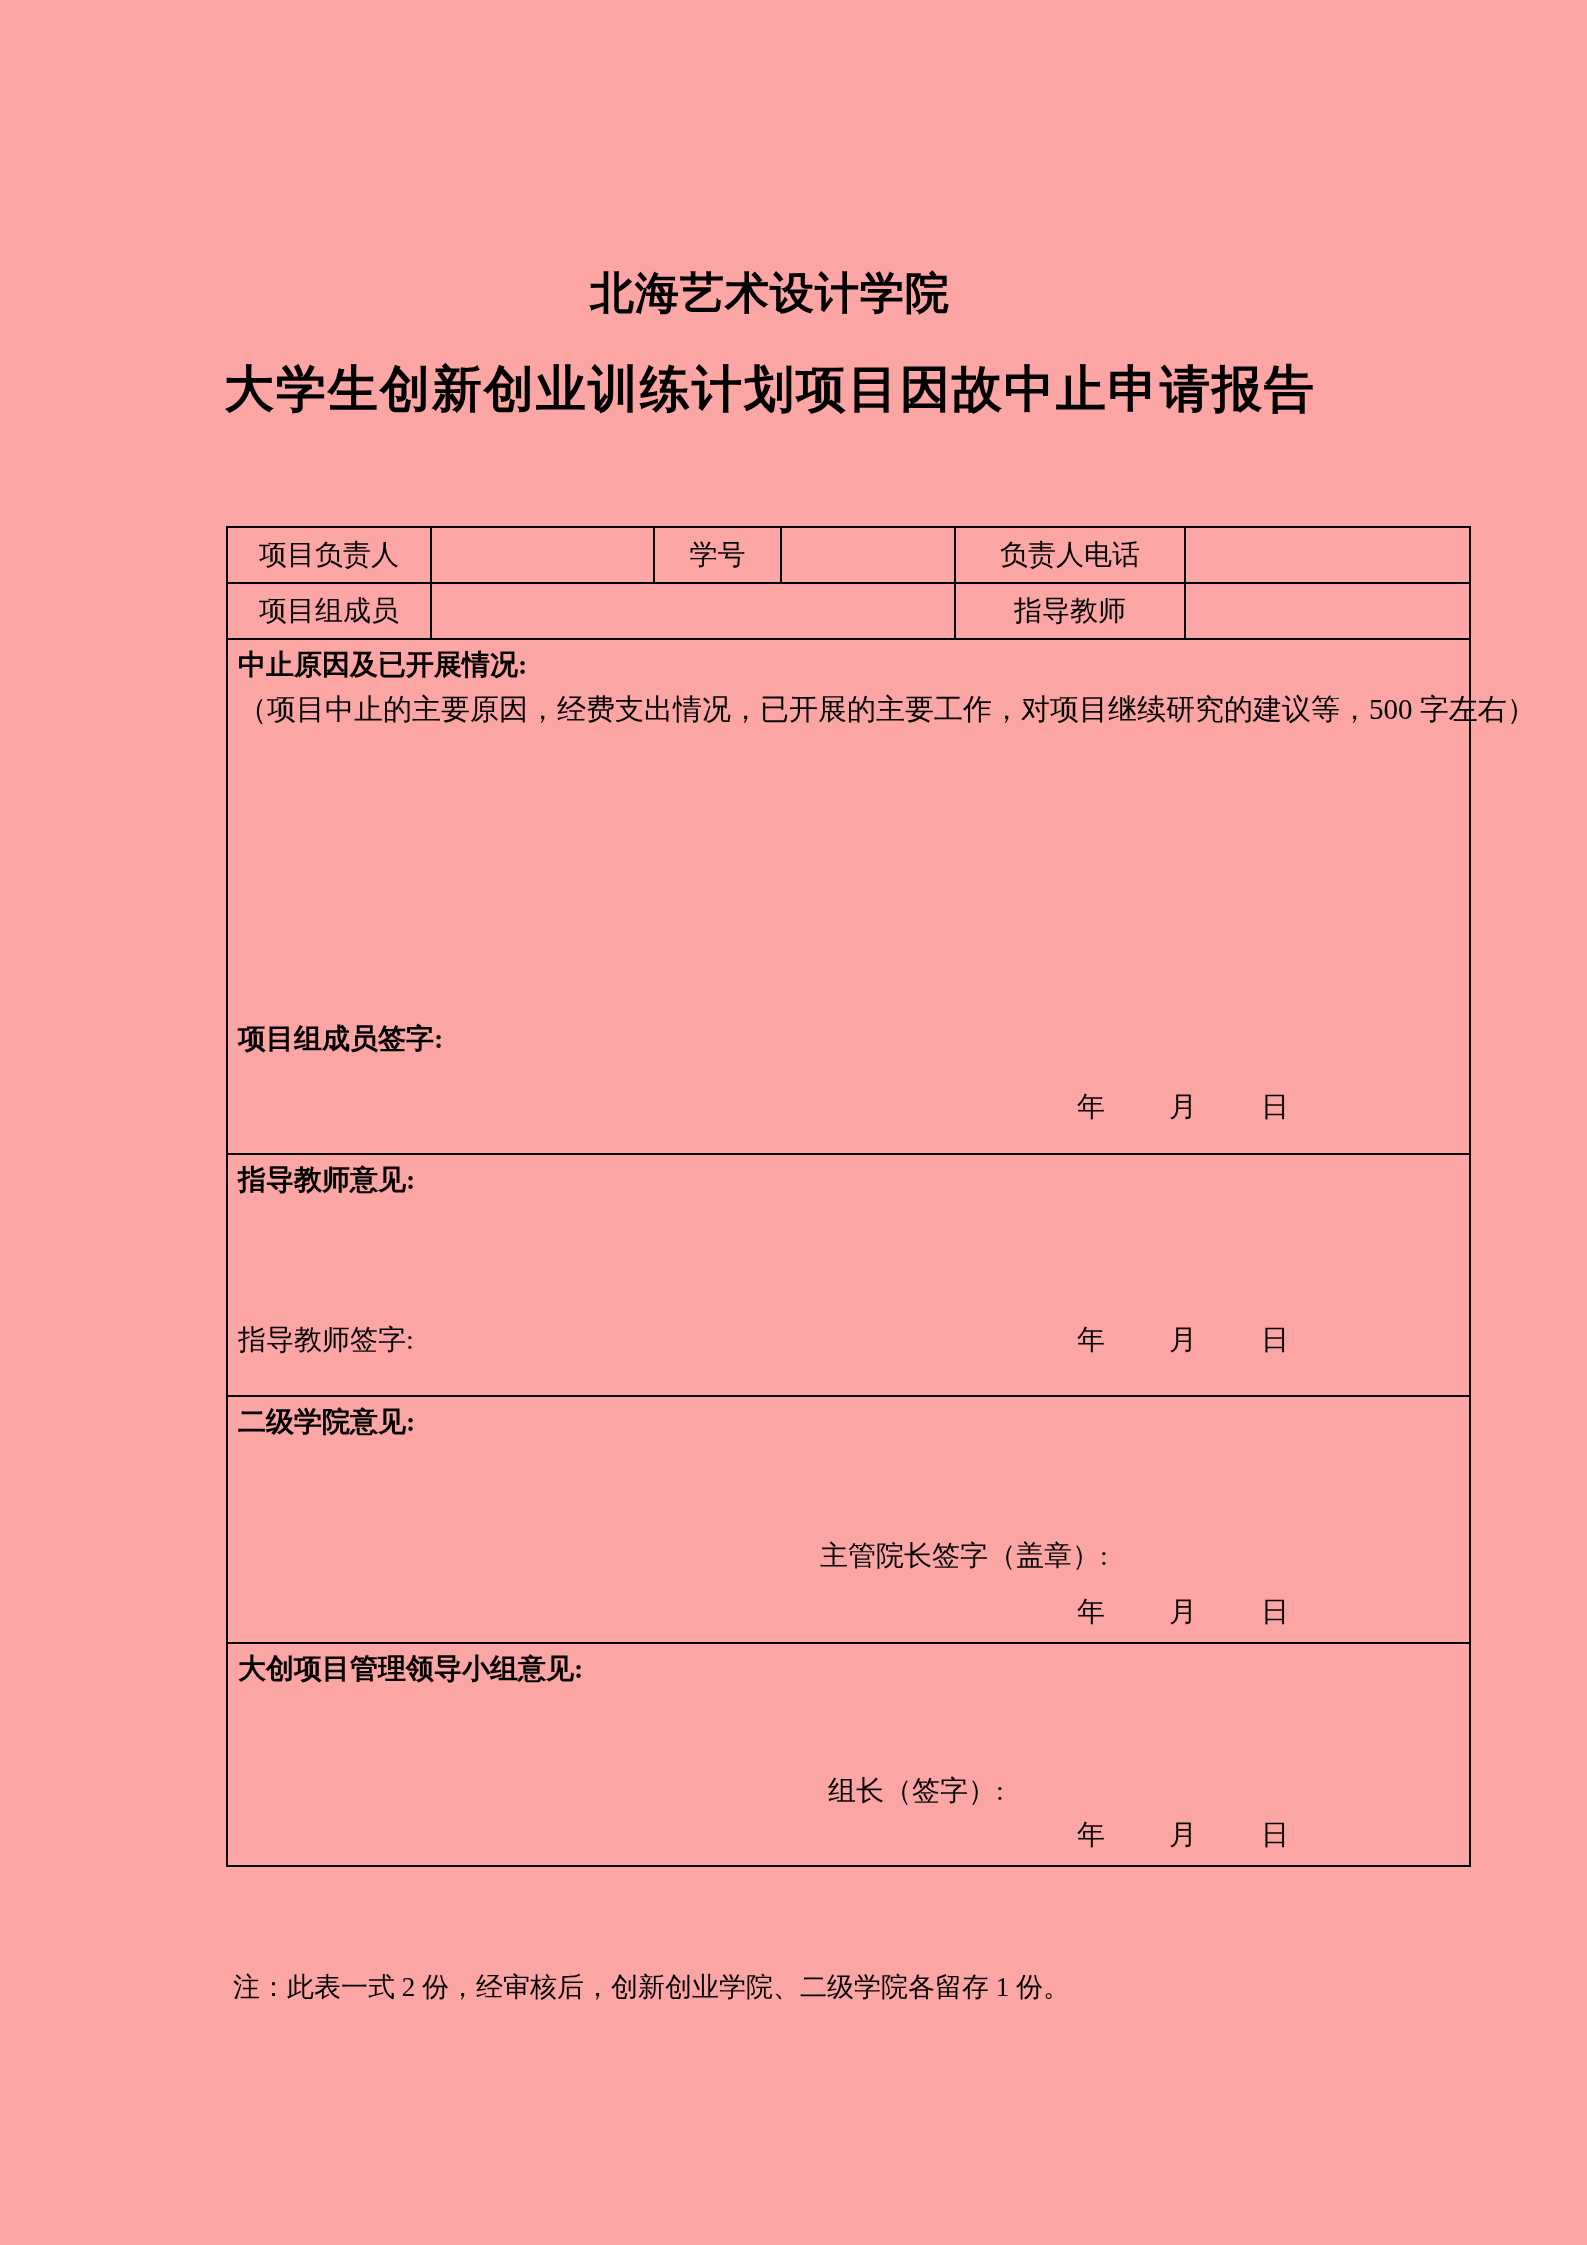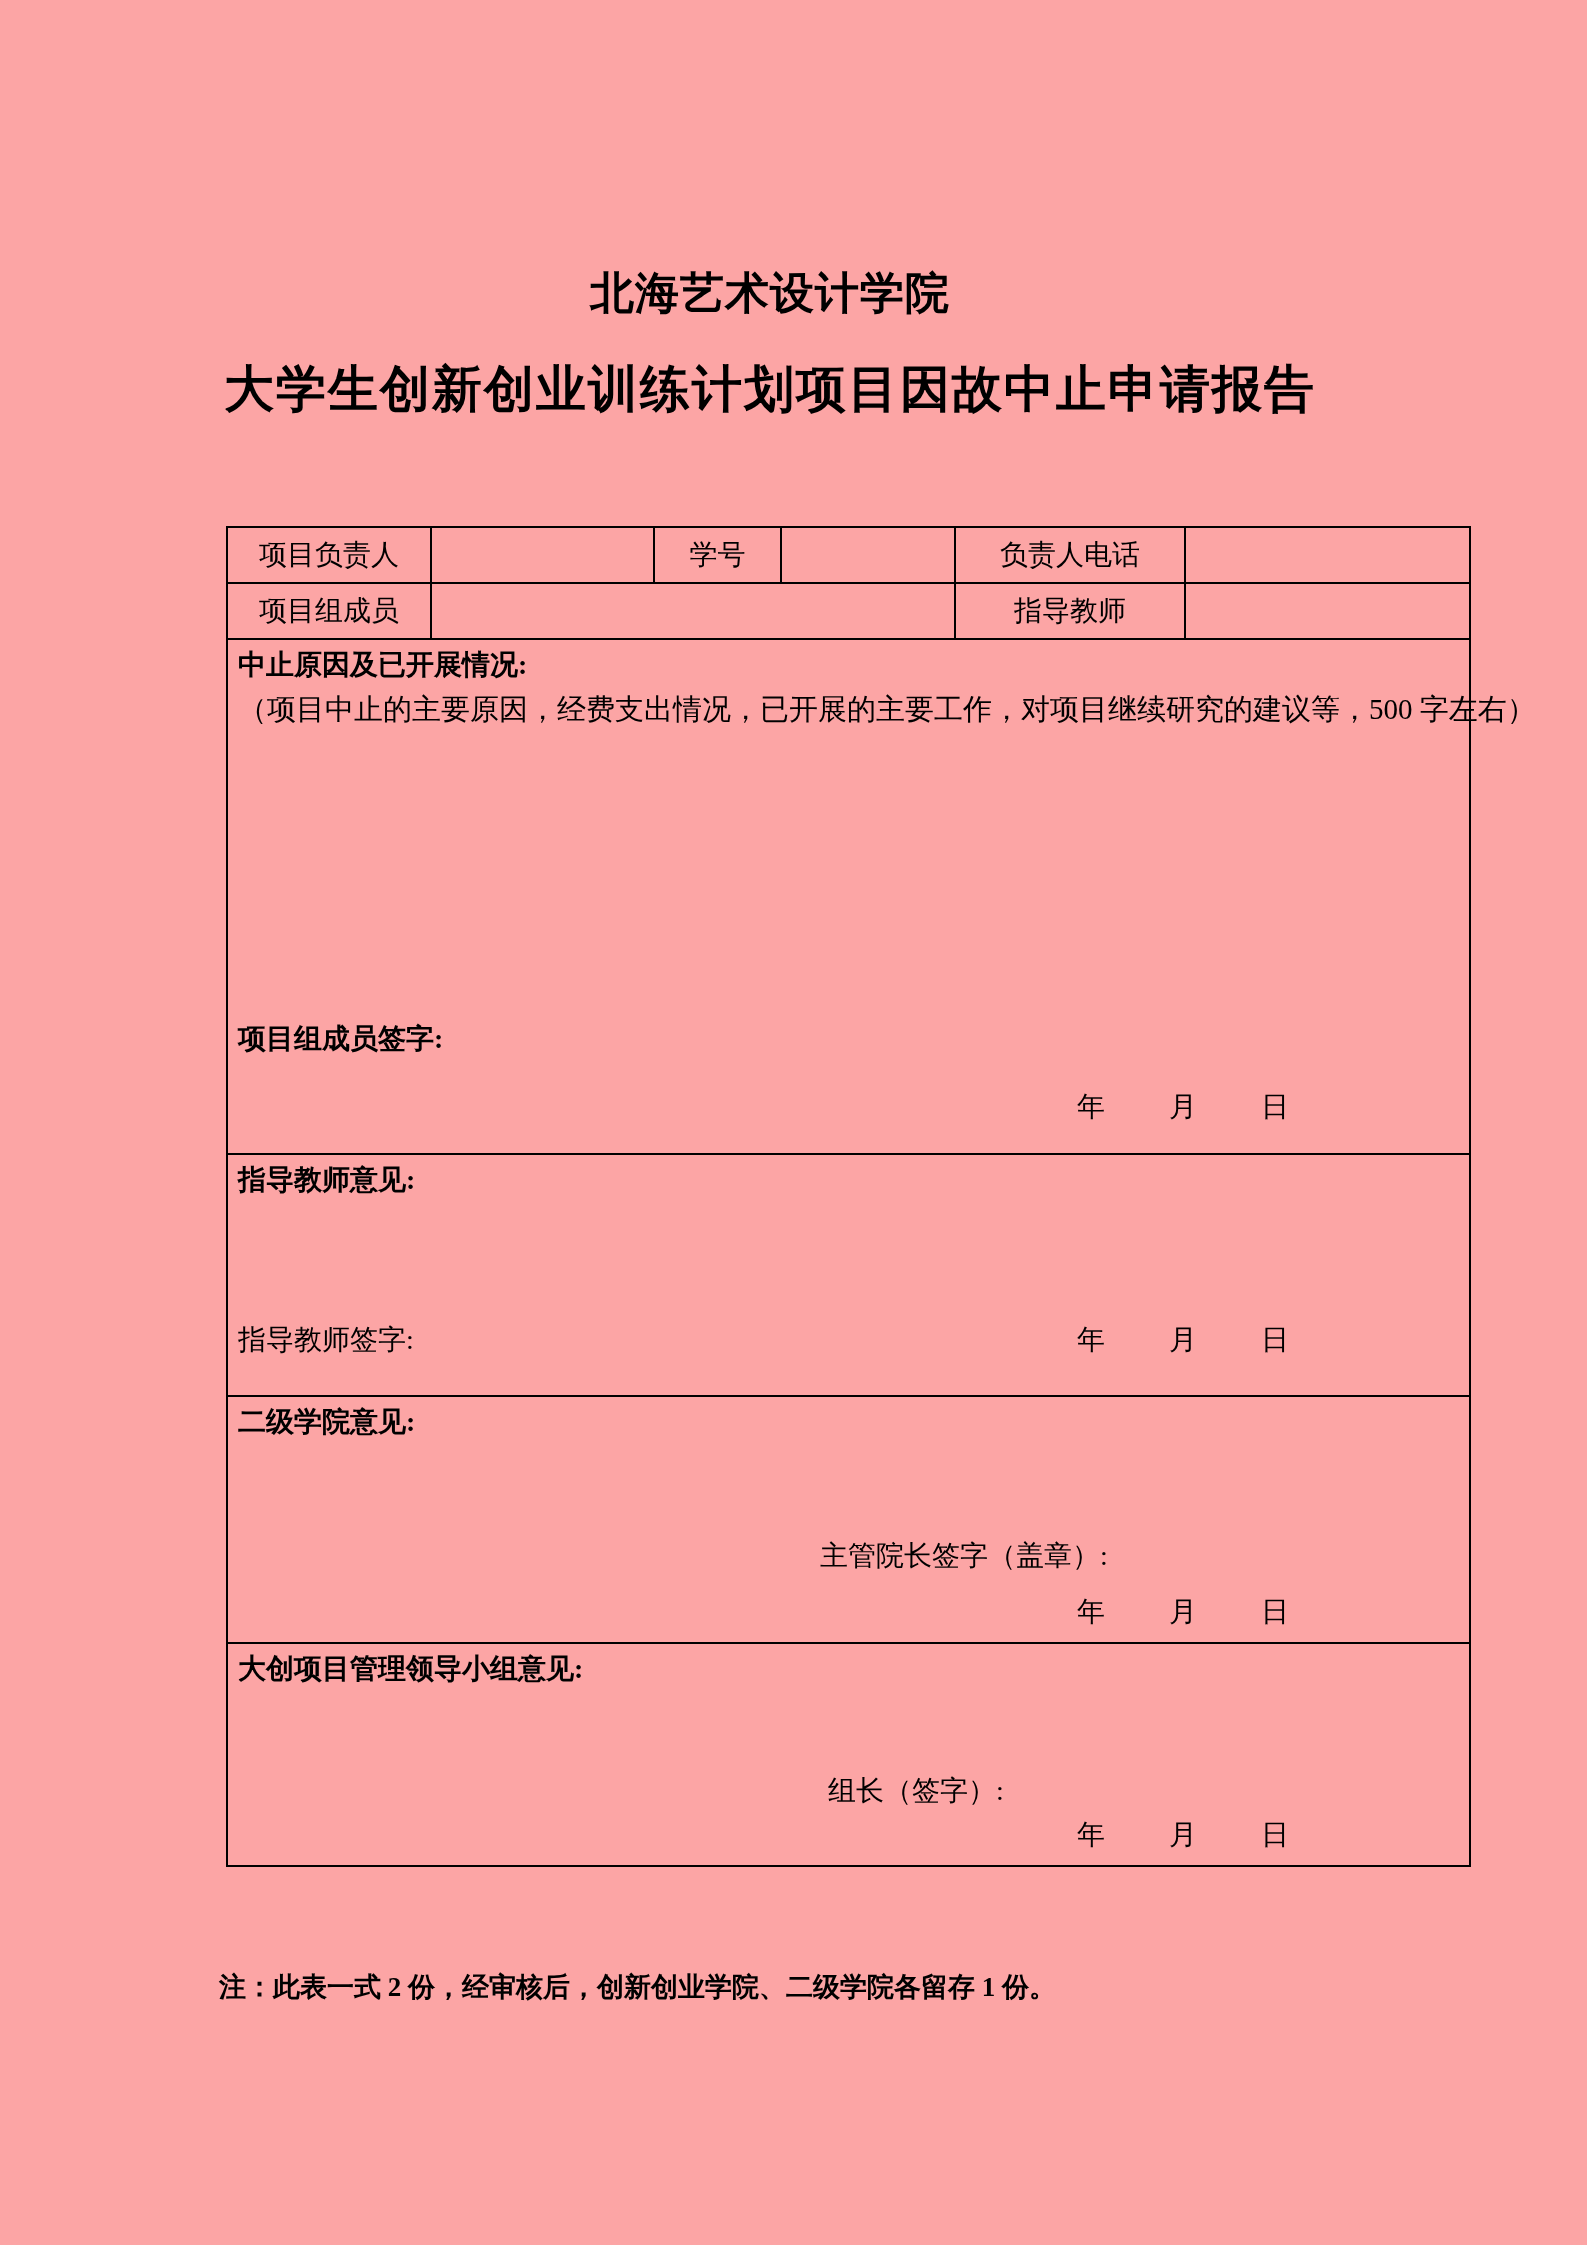--- a/index.html
+++ b/index.html
@@ -94,24 +94,24 @@
   .dateline {
     position: absolute;
     right: 180px;
     font-size: 28px;
     white-space: nowrap;
   }
   .dateline span { display: inline-block; }
   .dateline span + span { margin-left: 57px; }
   .note {
     position: absolute;
-    left: 219px;
+    left: 233px;
     top: 1969px;
     font-size: 27px;
-    font-weight: bold;
+    font-weight: normal;
     white-space: nowrap;
   }
 </style>
 </head>
 <body>
 
 <div class="page">
 
   <div class="title-block">
     <div class="title-line1">北海艺术设计学院</div>

